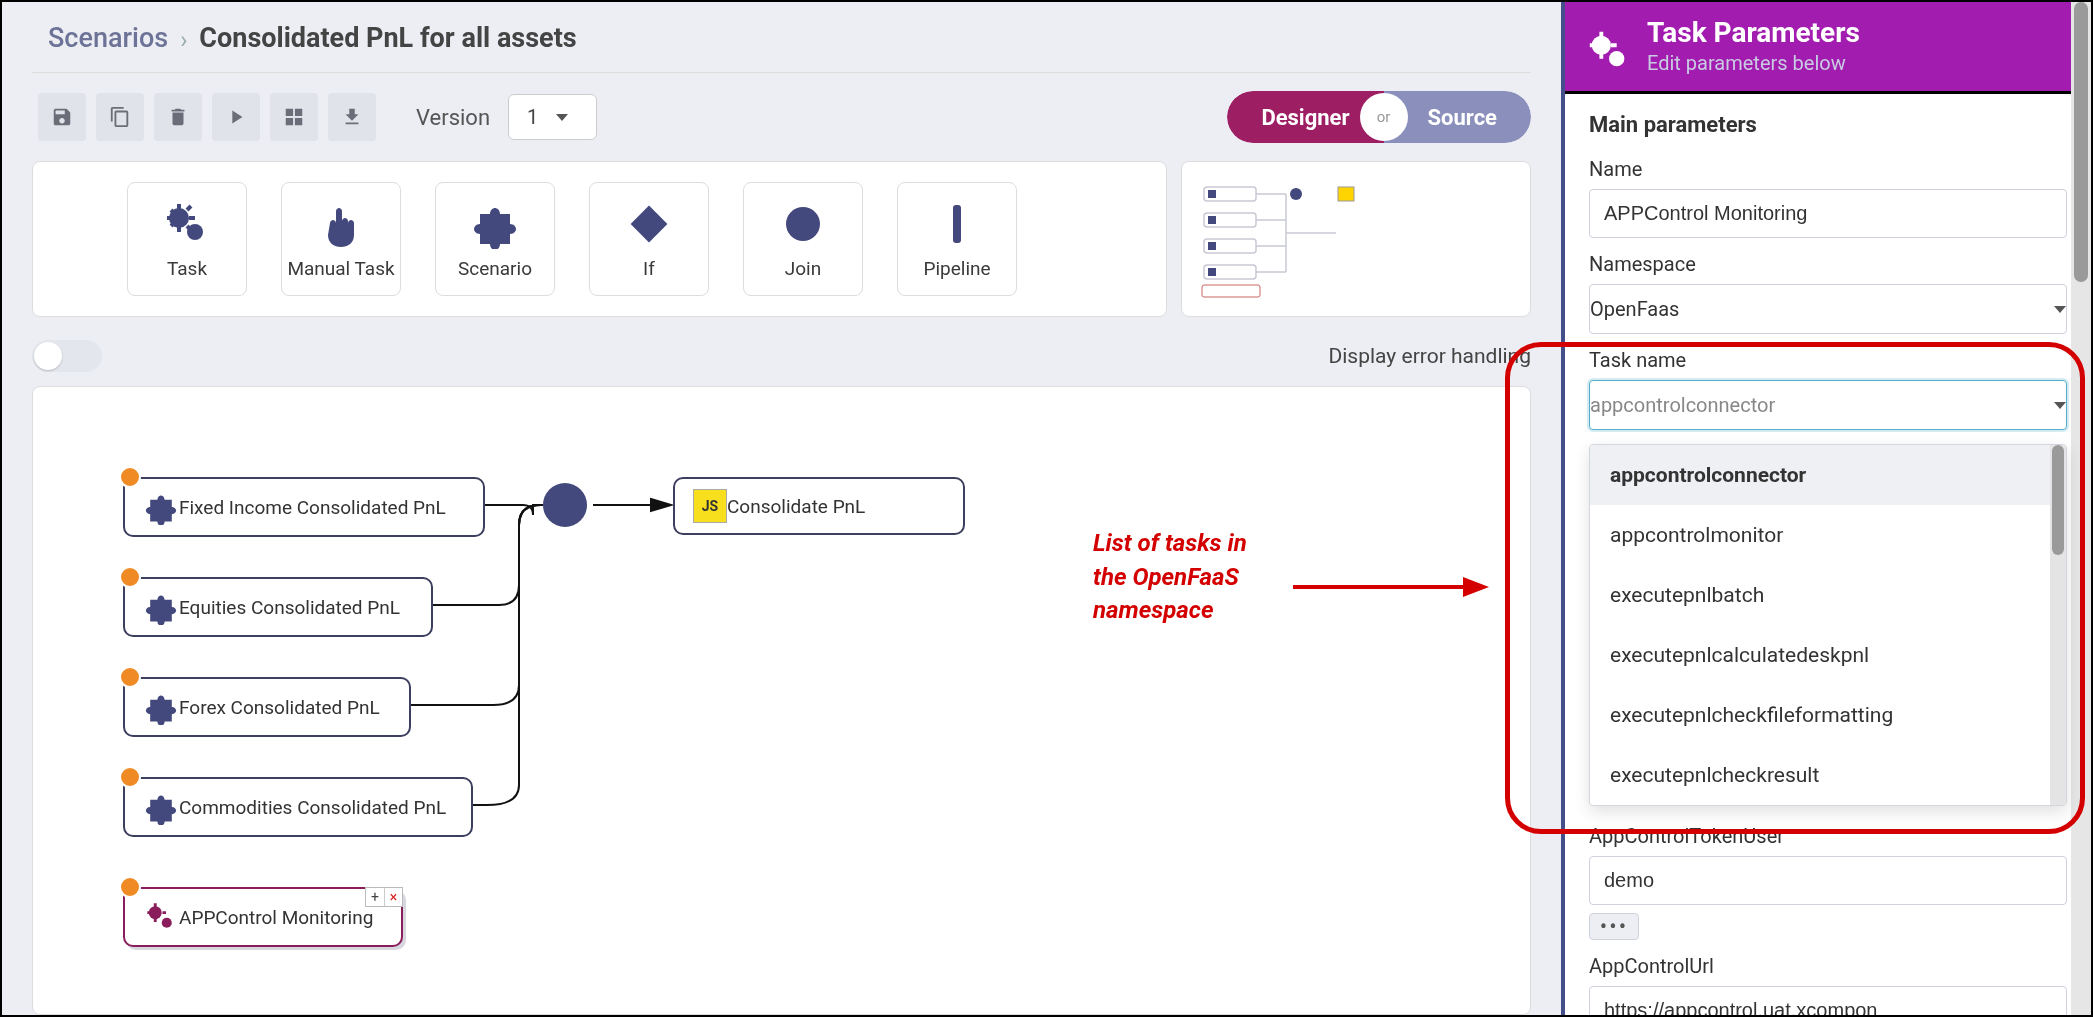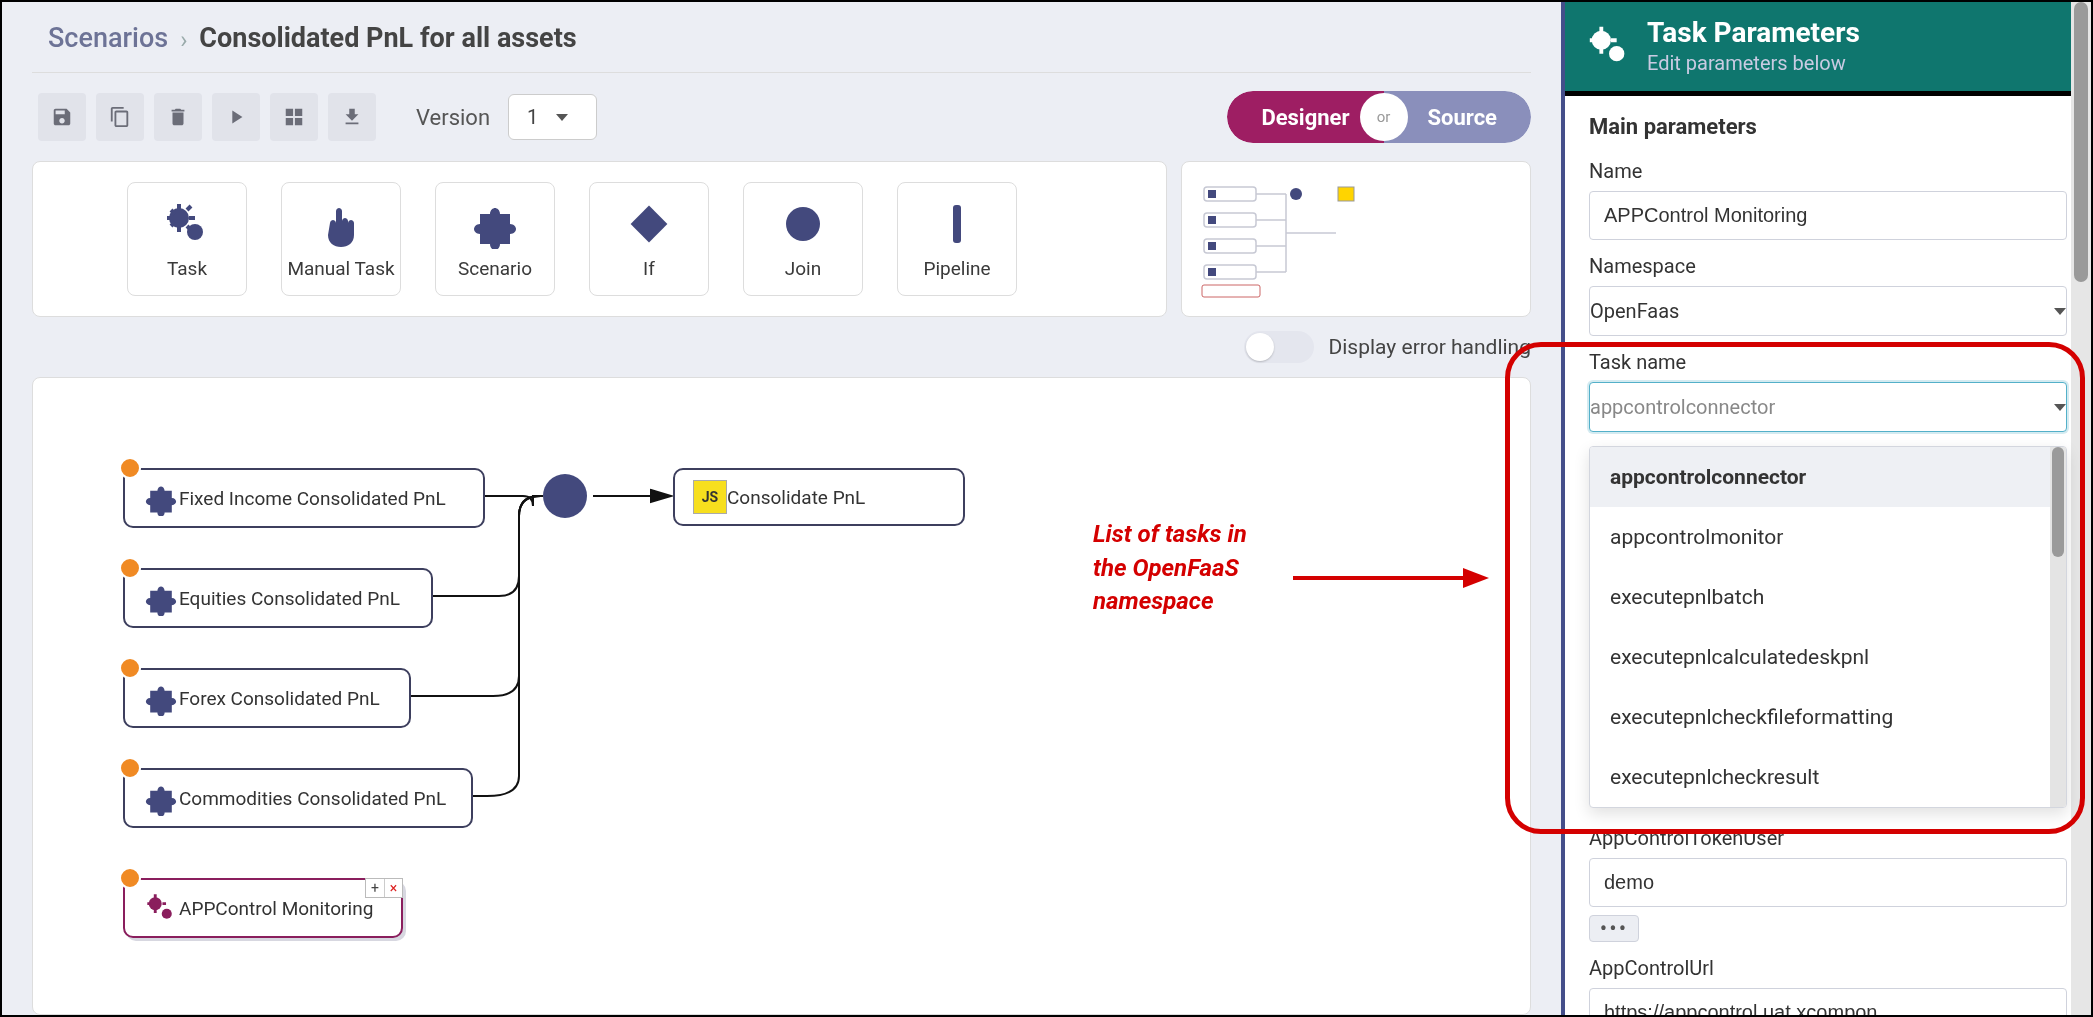--- a/index.html
+++ b/index.html
@@ -135,23 +135,23 @@
     width: 350px;
     background: #fff;
     border: 1px solid #ddd;
     border-radius: 8px;
     padding: 10px 14px;
     position: relative;
   }
   .mini-panel svg { width: 100%; height: 100%; }
   
   .err-row {
-    display: flex; justify-content: flex-end; align-items: center;
+    display: flex; justify-content: space-between; align-items: center;
     gap: 14px;
-    padding: 14px 0 8px 0;
+    padding: 23px 0 8px 0;
     font-size: 21px; color: #444;
   }
   .switch { width: 70px; height: 32px; background: #e4e6ee; border-radius: 16px; position: relative; }
   .switch::after { content: ""; width: 28px; height: 28px; background: #fff; border-radius: 50%; position: absolute; top: 2px; left: 2px; box-shadow: 0 1px 2px rgba(0,0,0,.2); }
   
   .canvas {
     flex: 1;
     background: #fff;
     border: 1px solid #ddd;
     border-radius: 8px;
@@ -222,34 +222,34 @@
   }
   
   .side {
     width: 530px;
     border-left: 4px solid #444e8a;
     background: #f5f6fa;
     display: flex; flex-direction: column;
     position: relative;
   }
   .side-head {
-    background: #0f766e;
+    background: #a21caf;
     color: #fff;
     padding: 14px 30px 16px 20px;
-    display: flex; gap: 14px; align-items: center;
+    display: flex; gap: 14px; align-items: flex-end;
   }
   .side-head .hicon { width: 48px; height: 48px; }
   .side-head .hicon svg { fill: #fff; }
   .side-title { font-size: 28px; font-weight: 700; }
   .side-sub { font-size: 20px; color: #c9cbe2; margin-top: 2px; }
   .side-body {
     flex: 1;
     background: #fff;
     margin: 0;
-    border-top: 5px solid #000000;
+    border-top: 3px solid #000000;
     overflow-y: auto;
     padding: 18px 24px 30px 24px;
     position: relative;
   }
   .sec-head { font-size: 22px; font-weight: 700; color: #333; margin-bottom: 20px; }
   .fld-label { font-size: 20px; color: #333; margin: 14px 0 8px 0; }
   .fld-input {
     width: 100%;
     border: 1px solid #cfd2dc;
     border-radius: 4px;

